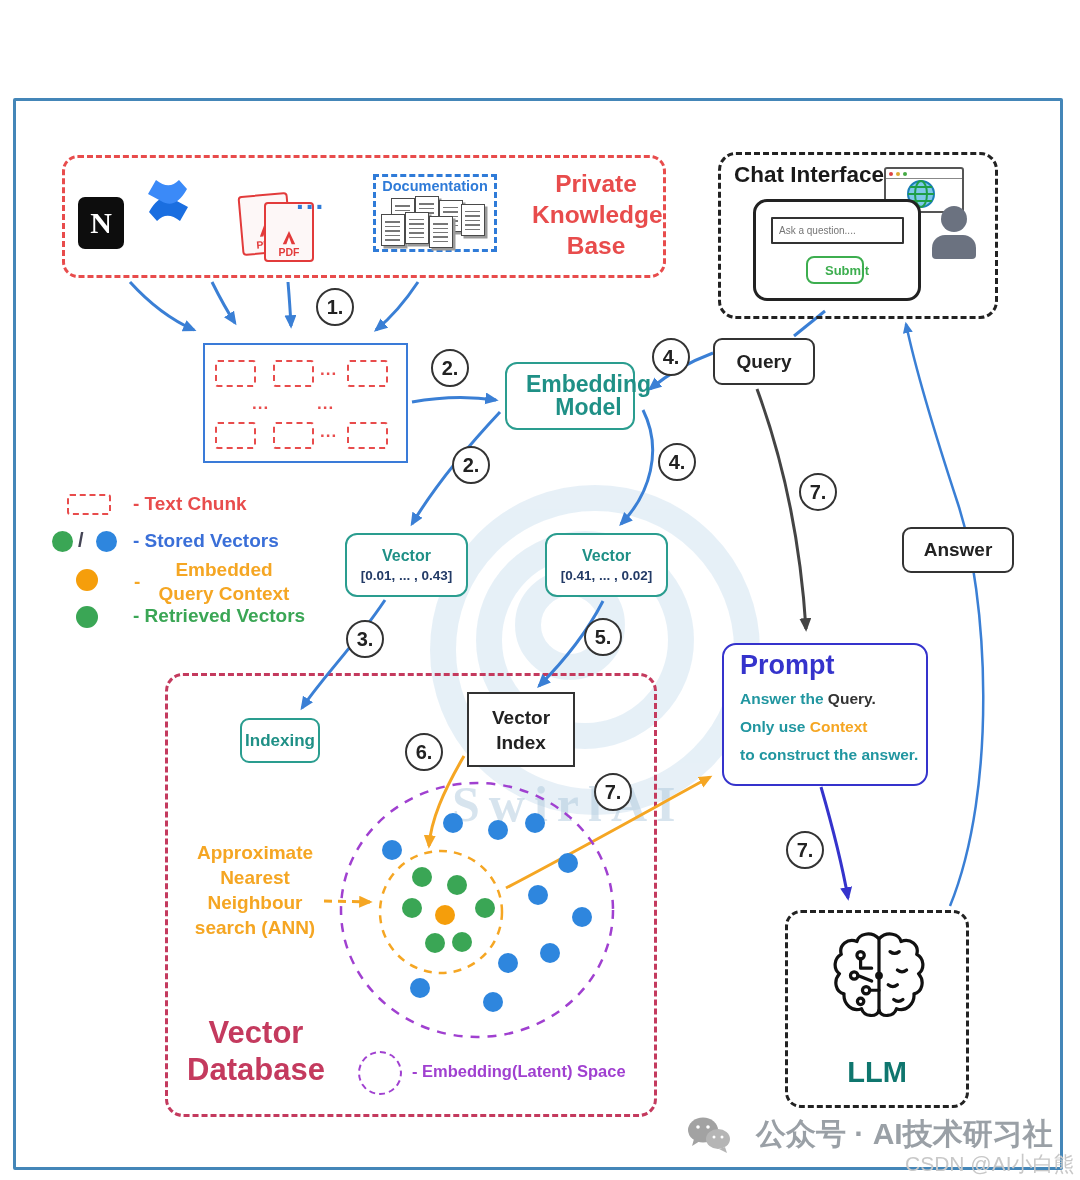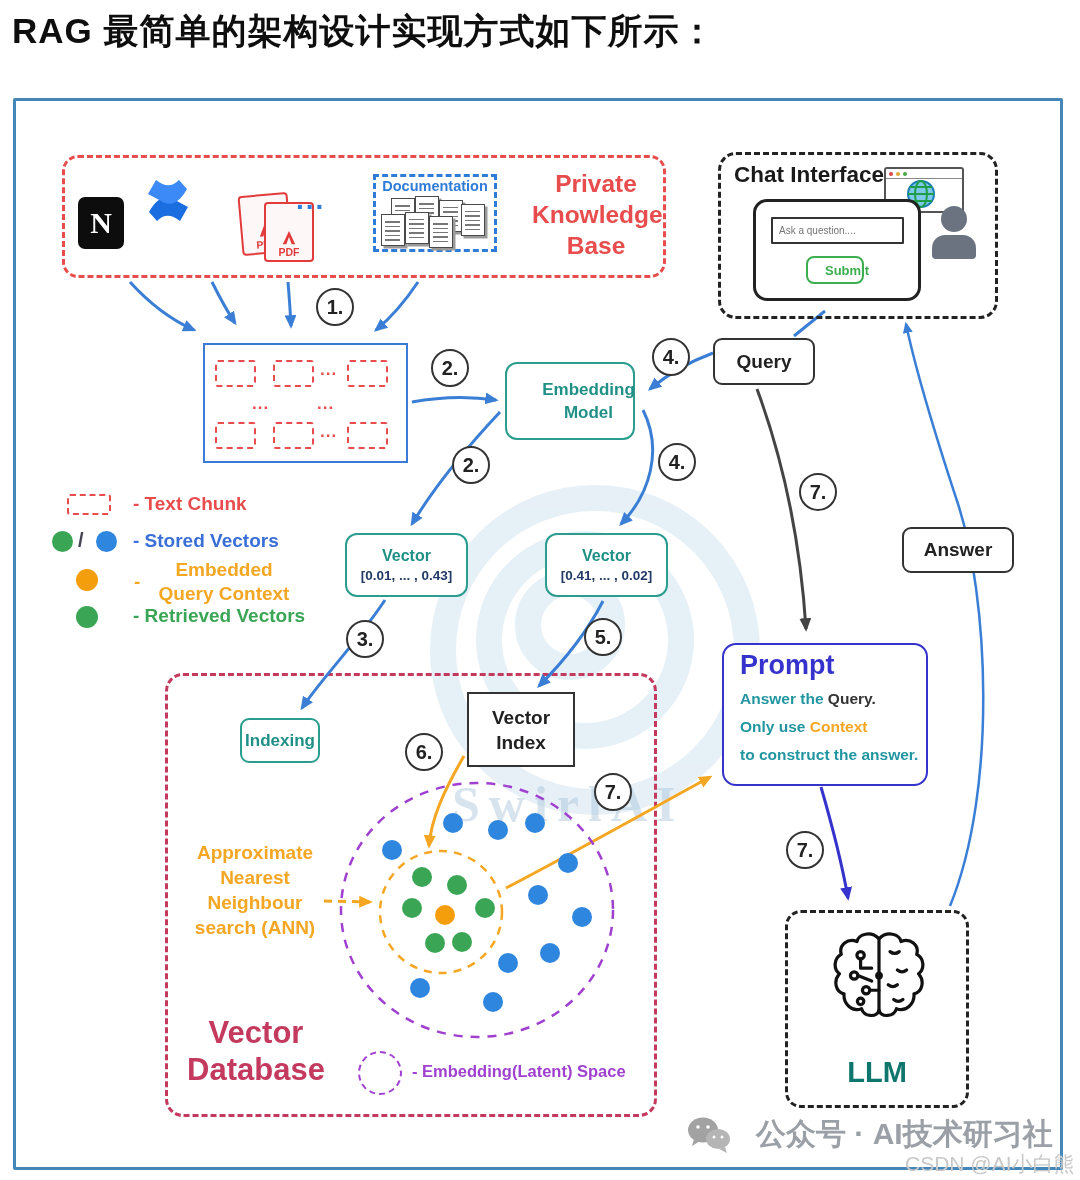--- a/index.html
+++ b/index.html
@@ -41,21 +41,21 @@
   
   #chunks-box{left:203px;top:343px;width:205px;height:120px;border:2.5px solid #3a7bd8;background:#fff;box-sizing:border-box;}
   .chunk{position:absolute;width:41px;height:27px;border:2.5px dashed #e84c4c;border-radius:3px;box-sizing:border-box;}
   .rdots{position:absolute;font-size:17px;font-weight:700;color:#e84c4c;letter-spacing:1px;}
 
   .badge{position:absolute;width:38px;height:38px;border:2.5px solid #333;border-radius:50%;background:#fff;
          display:flex;align-items:center;justify-content:center;font-size:20px;font-weight:700;color:#222;box-sizing:border-box;z-index:6;}
 
   .tealbox{border:2.5px solid #2a9d8f;border-radius:12px;background:#fff;box-sizing:border-box;
            display:flex;flex-direction:column;align-items:center;justify-content:center;color:#1f9086;text-align:right;}
-  #embed-box{left:505px;top:362px;width:130px;height:78px;font-size:17px;font-weight:600;text-align:center;line-height:23px;padding-left:37px;}
+  #embed-box{left:505px;top:362px;width:130px;height:68px;font-size:23px;font-weight:600;text-align:center;line-height:23px;padding-left:37px;}
   #indexing-box{left:240px;top:718px;width:80px;height:45px;font-size:17px;font-weight:600;border-radius:9px;}
   .vecbox{width:123px;height:64px;}
   #vector1{left:345px;top:533px;}
   #vector2{left:545px;top:533px;}
   .vecbox .vt{font-size:16px;font-weight:600;}
   .vecbox .vv{font-size:13.5px;font-weight:600;color:#223a66;margin-top:3px;}
 
   .blackbox{border:2.5px solid #333;border-radius:9px;background:#fff;box-sizing:border-box;
             display:flex;align-items:center;justify-content:center;font-size:19px;font-weight:600;color:#222;}
   #query-box{left:713px;top:338px;width:102px;height:47px;}
@@ -92,21 +92,20 @@
 
   svg.overlay{position:absolute;left:0;top:0;z-index:1;pointer-events:none;}
   svg.under{z-index:0;}
   .z2{z-index:2;}
 </style>
 </head>
 <body>
 
 <div id="stage">
 
-  <div class="abs" id="page-title">RAG 最简单的架构设计实现方式如下所示：</div>
   <div class="abs" id="frame"></div>
 
   <svg class="overlay under" width="1080" height="1180">
     <g stroke="#cfe2f0" stroke-width="26" fill="none" opacity="0.5">
       <circle cx="595" cy="650" r="152"></circle>
       <circle cx="585" cy="640" r="96"></circle>
       <circle cx="570" cy="625" r="42"></circle>
     </g>
   </svg>
   <div class="abs" id="swirl-text">SwirlAI</div>

